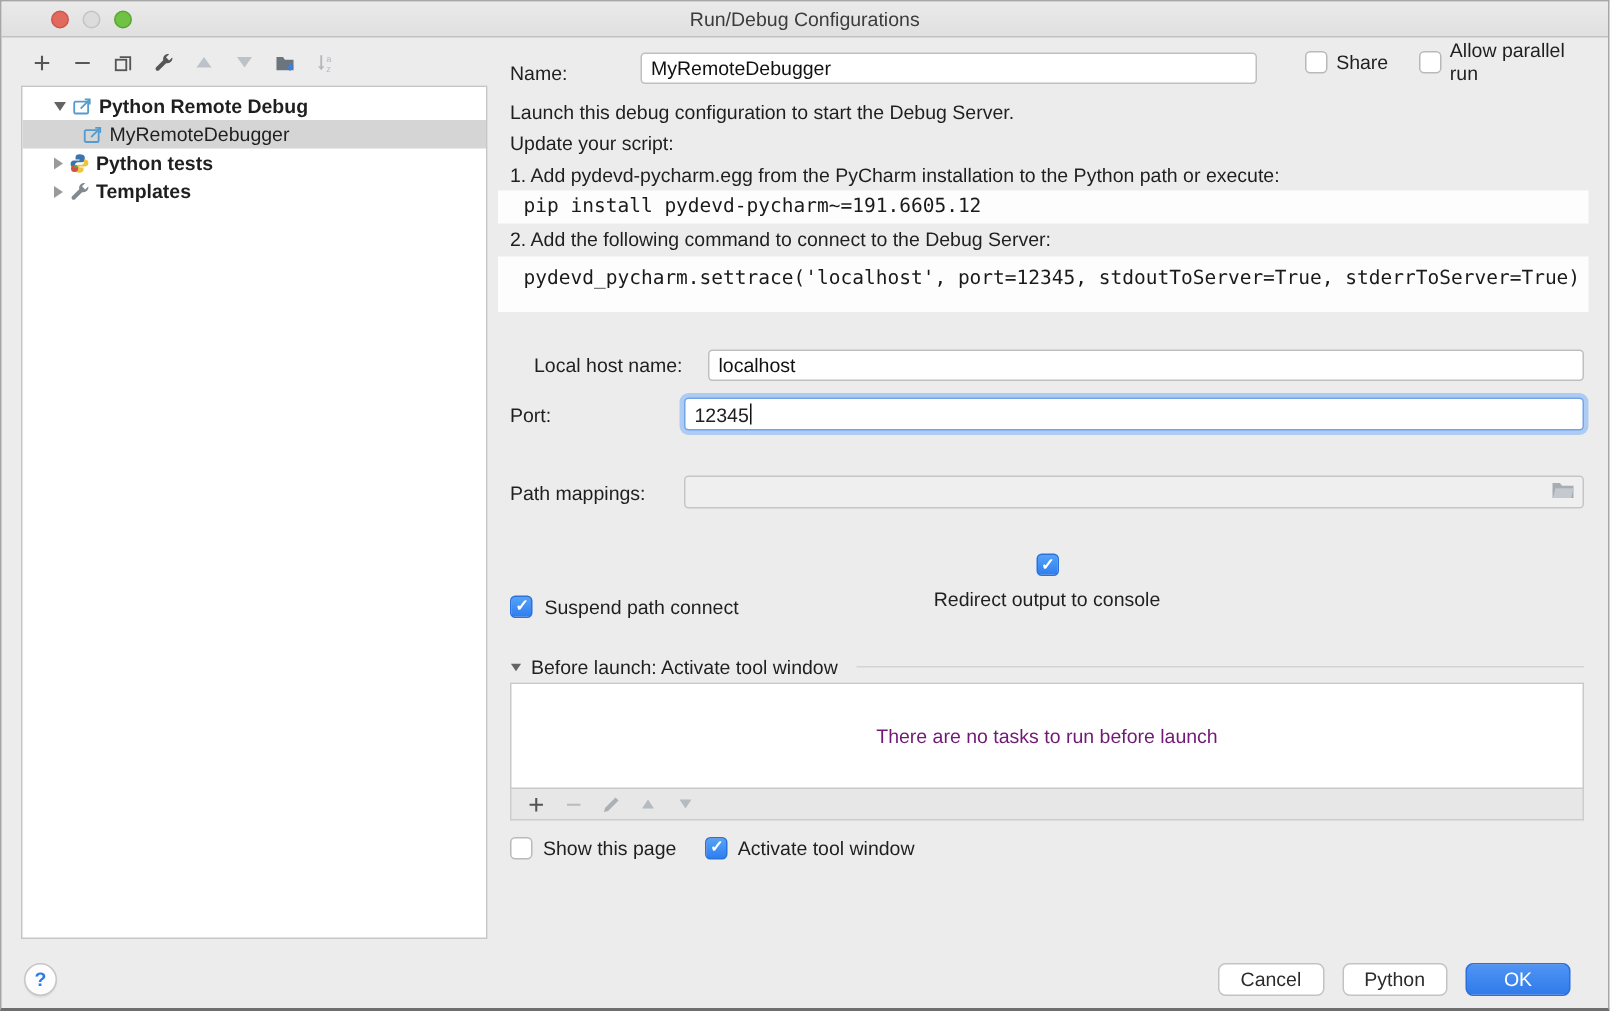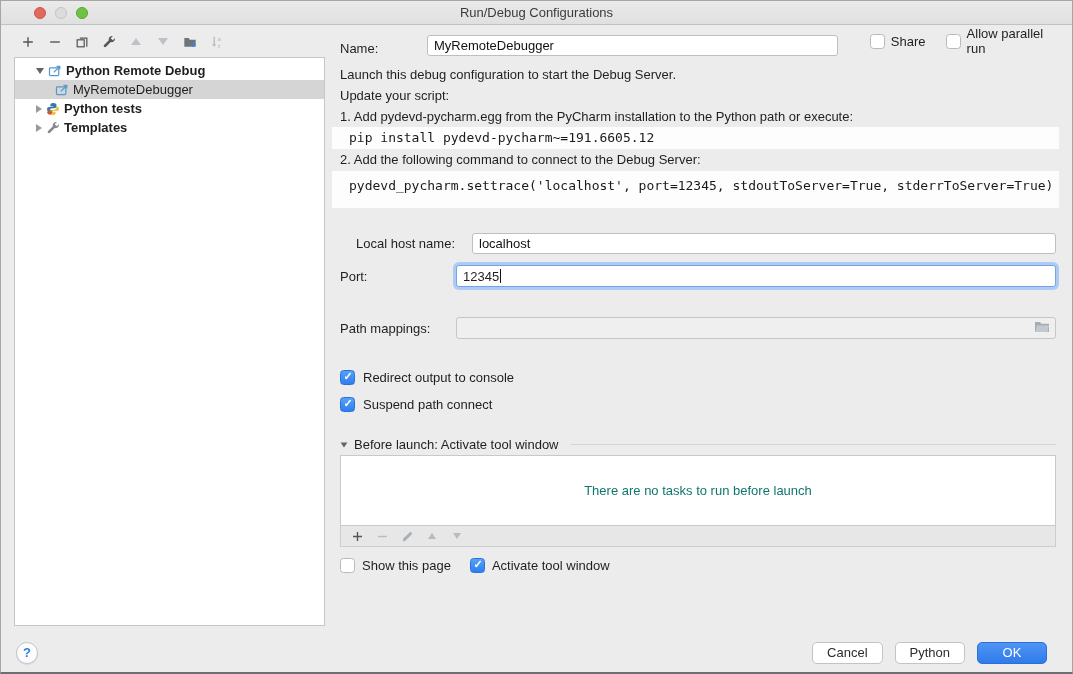--- a/index.html
+++ b/index.html
@@ -57,25 +57,25 @@
   .form-row .input { flex:1; }
   .mt24 { margin-top:24px;margin-left:16px; }
   .mt10 { margin-top:10px; }
   .mt28 { margin-top:28px; }
   .port-field { flex:1; height:22px; border:1px solid #73a4e7; border-radius:3px; background:#fff;
     box-shadow:0 0 0 3px #aecbf3; display:flex; align-items:center; padding:0 6px; }
   .caret { display:inline-block; width:1px; height:14px; background:#111; margin-left:1px; }
   .path-field { flex:1; height:22px; border:1px solid #c6c6c6; border-radius:3px; background:#efefef; position:relative; }
   .folder-btn { position:absolute; right:5px; top:2px; width:17px; height:16px; background:none; border:none; padding:0; }
   .check-row { display:flex; align-items:center; gap:8px; height:16px; }
-  .mt29 { margin-top:29px; } .mt11 { margin-top:11px; }
+  .mt29 { margin-top:29px;flex-direction:column; } .mt11 { margin-top:11px; }
   .bl-header { margin-top:25px; height:15px; display:flex; align-items:center; gap:6px; }
   .bl-header .rule { flex:1; height:1px; background:#d4d4d4; margin-left:6px; }
   .bl-panel { margin-top:3px; height:71px; background:#fff; border:1px solid #c9c9c9;
-    display:flex; align-items:center; justify-content:center; color:#0f766e; }
+    display:flex; align-items:center; justify-content:center; color:#701a75; }
   .bl-strip { height:21px; background:#e7e7e7; border:1px solid #cdcdcd; border-top:none;
     display:flex; align-items:center; gap:11px; padding-left:9px; }
   .sbtn { width:14px; height:14px; background:none; border:none; display:flex; align-items:center; justify-content:center; }
   .showpage-row { margin-top:9px; height:18px; display:flex; align-items:center; gap:7px; }
   .tri-up-dis { width:0; height:0; border-left:5px solid transparent; border-right:5px solid transparent; border-bottom:7px solid #bcc2c8; }
   .tri-dn-dis { width:0; height:0; border-left:5px solid transparent; border-right:5px solid transparent; border-top:7px solid #bcc2c8; }
   .tri-up-s { width:0; height:0; border-left:4.5px solid transparent; border-right:4.5px solid transparent; border-bottom:6px solid #b5bbc1; }
   .tri-dn-s { width:0; height:0; border-left:4.5px solid transparent; border-right:4.5px solid transparent; border-top:6px solid #b5bbc1; }
   
   .footer { position:absolute; left:0; right:0; bottom:0; height:39px; display:flex; align-items:center; padding:0 25px 0 15px; }

